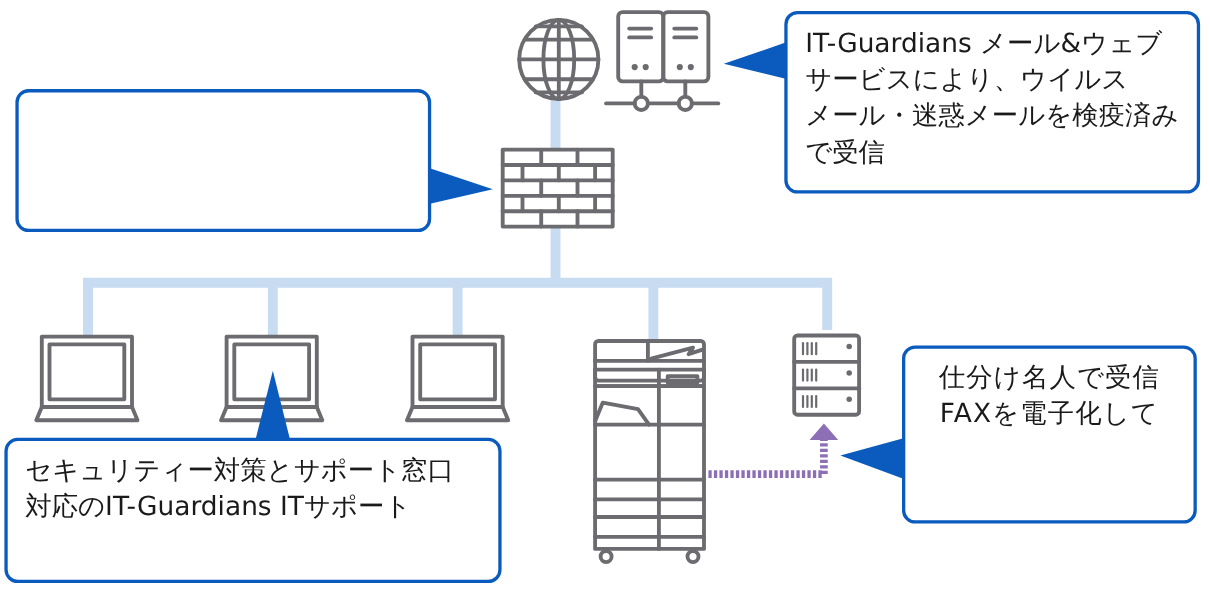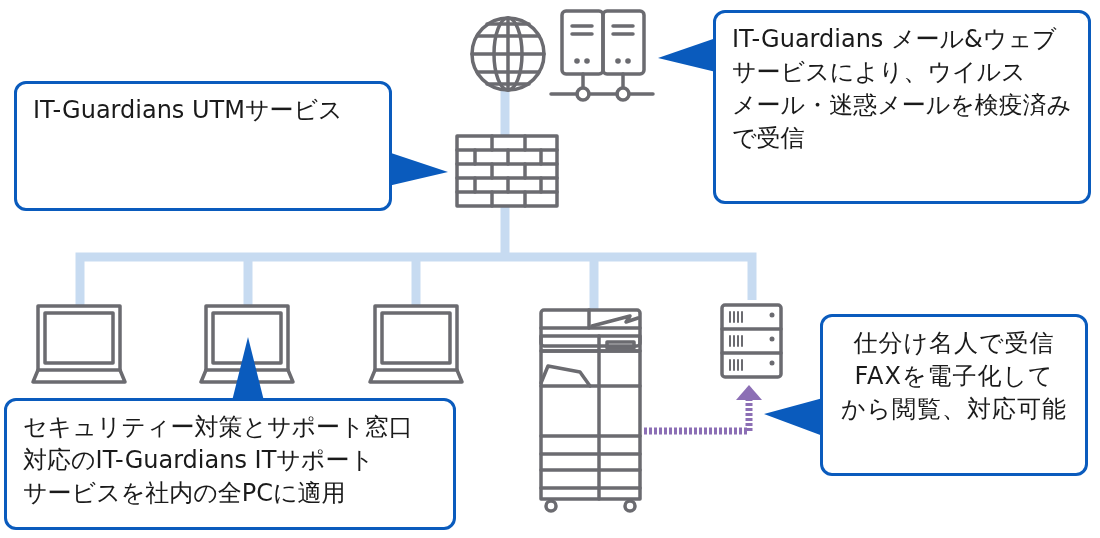--- a/index.html
+++ b/index.html
@@ -3,21 +3,21 @@
   <meta charset="utf-8">
   <style>
     html, body { margin: 0; padding: 0; background: #ffffff; }
     #stage { position: relative; width: 1100px; height: 538px; overflow: hidden; background: #ffffff;
       font-family: "DejaVu Sans", "Liberation Sans", sans-serif; }
     svg.net { position: absolute; left: 0; top: 0; }
     .callout { position: absolute; box-sizing: border-box; border: 3px solid #0a5bbd; border-radius: 12px;
       background: #ffffff; color: #1a1a1a; font-size: 24px; line-height: 33px; padding: 10px 16px; }
     .callout .line { display: block; white-space: nowrap; }
     #c-utm { left: 14px; top: 81px; width: 378px; height: 130px; }
-    #c-mail { left: 713px; top: 10px; width: 378px; height: 194px; }
+    #c-mail { left: 713px; top: 10px; width: 378px; height: 166px; }
     #c-it { left: 4px; top: 398px; width: 452px; height: 132px; }
     #c-fax { left: 820px; top: 314px; width: 268px; height: 162px; letter-spacing: 1px; }
   </style>
 </head>
 <body>
 
 <div id="stage">
 
   <svg class="net" width="1100" height="538" viewBox="0 0 1100 538">
 
@@ -152,34 +152,31 @@
 
     <g id="pointers" fill="#0a5bbd">
       <polygon points="388,152 388,186 448,172"></polygon>
       <polygon points="716,38 716,72 658,58"></polygon>
       <polygon points="232,401 264,401 248,337"></polygon>
       <polygon points="823,398 823,436 764,414"></polygon>
     </g>
   </svg>
 
   <div class="callout" id="c-utm" style="border-color: rgb(10, 91, 189); color: rgb(26, 26, 26);">
-    <span class="line">IT-Guardians UTMサービス</span>
   </div>
 
   <div class="callout" id="c-mail" style="border-color: rgb(10, 91, 189); color: rgb(26, 26, 26);">
     <span class="line">IT-Guardians メール&amp;ウェブ</span>
     <span class="line">サービスにより、ウイルス</span>
     <span class="line">メール・迷惑メールを検疫済み</span>
     <span class="line">で受信</span>
   </div>
 
   <div class="callout" id="c-it" style="border-color: rgb(10, 91, 189); color: rgb(26, 26, 26);">
     <span class="line">セキュリティー対策とサポート窓口</span>
     <span class="line">対応のIT-Guardians ITサポート</span>
-    <span class="line">サービスを社内の全PCに適用</span>
   </div>
 
   <div class="callout" id="c-fax" style="border-color: rgb(10, 91, 189); color: rgb(26, 26, 26); text-align: center;">
     <span class="line">仕分け名人で受信</span>
     <span class="line">FAXを電子化して</span>
-    <span class="line">から閲覧、対応可能</span>
   </div>
 </div>
 
 </body></html>

